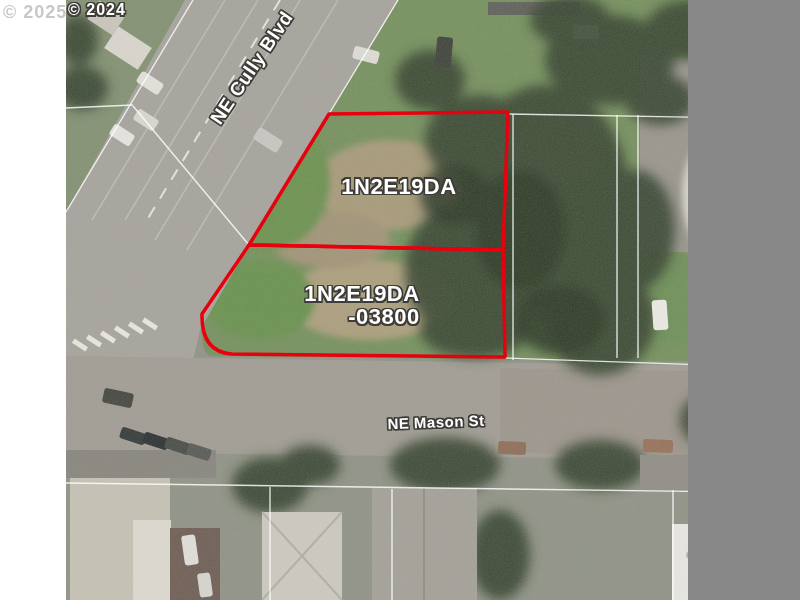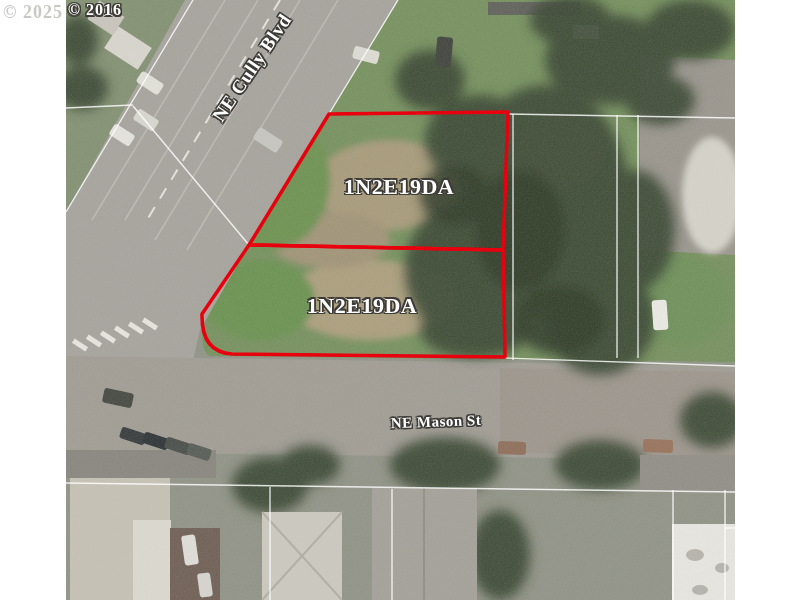--- a/index.html
+++ b/index.html
@@ -4,24 +4,24 @@
 <style>
   :root{
     --parcel-outline:#e8000e;
     --label-text:#ffffff;
     --label-halo:#3e3c38;
     --watermark-gray:#c9c8c6;
     --canvas-background:#ffffff;
   }
   html,body{margin:0;padding:0;background:#888;}
   .canvas{
-    position:relative;width:800px;height:600px;
+    position:relative;width:688px;height:600px;
     background:var(--canvas-background);
     overflow:hidden;
-    font-family:Liberation Serif, serif;
+    font-family:Liberation Sans, sans-serif;
   }
   svg.map{position:absolute;left:0;top:0;}
   .overlay-label{
     position:absolute;
     color:var(--label-text);
     font-weight:bold;
     white-space:nowrap;
     text-shadow:
       -1.5px -1.5px 0 var(--label-halo), 1.5px -1.5px 0 var(--label-halo),
       -1.5px  1.5px 0 var(--label-halo), 1.5px  1.5px 0 var(--label-halo),
@@ -224,25 +224,26 @@
         <path d="M725,490 L725,600"></path>
         <path d="M725,528 L735,528"></path>
       </g>
 
       <path class="parcel-path" d="M329,114 L508,112 L503,250 L249,245 Z"></path>
       <path class="parcel-path" d="M249,245 L503,250 L505,357 L232,354 Q201,352 202,314 Z"></path>
     </g>
   </svg>
 
   <div class="wm-left">© 2025</div>
-  <div class="overlay-label wm-right">© 2016</div>
+  <div class="overlay-label wm-right">© 2024</div>
 
   <div class="overlay-label street-cully">NE Cully Blvd</div>
   <div class="overlay-label street-mason">NE Mason St</div>
 
   <div class="parcel-label pl-1">
     <div>1N2E19DA</div>
   </div>
   <div class="parcel-label pl-2">
     <div>1N2E19DA</div>
+    <div>-03800</div>
   </div>
 
 </div>
 
 </body></html>

